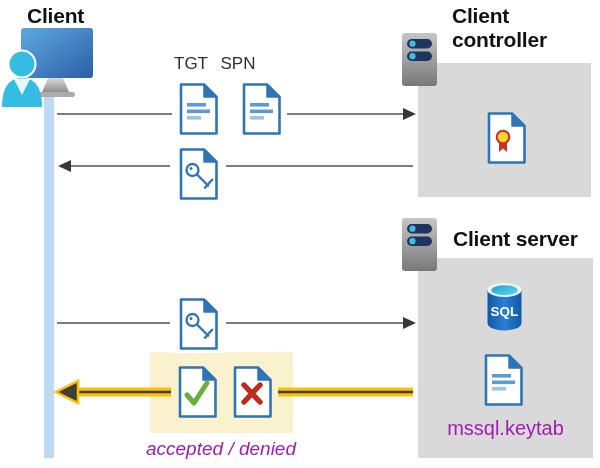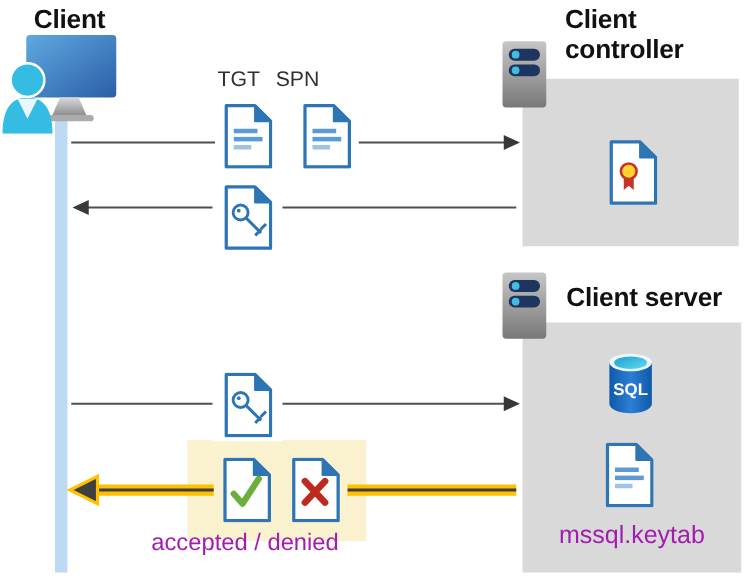--- a/index.html
+++ b/index.html
@@ -191,15 +191,15 @@
     <svg width="40" height="52" viewBox="0 0 40 52">
       <use href="#doc-page"></use>
       <path d="M10,29 L17,37 L30,17" fill="none" stroke="#6BAE3C" stroke-width="5" stroke-linecap="round" stroke-linejoin="round"></path>
     </svg>
     <svg width="40" height="52" viewBox="0 0 40 52">
       <use href="#doc-page"></use>
       <path d="M12,19 L28,36 M28,19 L12,36" fill="none" stroke="#BE2A1E" stroke-width="5.4" stroke-linecap="round"></path>
     </svg>
   </div>
 
-  <div class="abs caption" style="left:121px;top:424px;width:200px;text-align:left;">accepted / denied</div>
+  <div class="abs caption" style="left:121px;top:438px;width:200px;text-align:center;font-style:italic;">accepted / denied</div>
 
 </div>
 
 </body></html>

